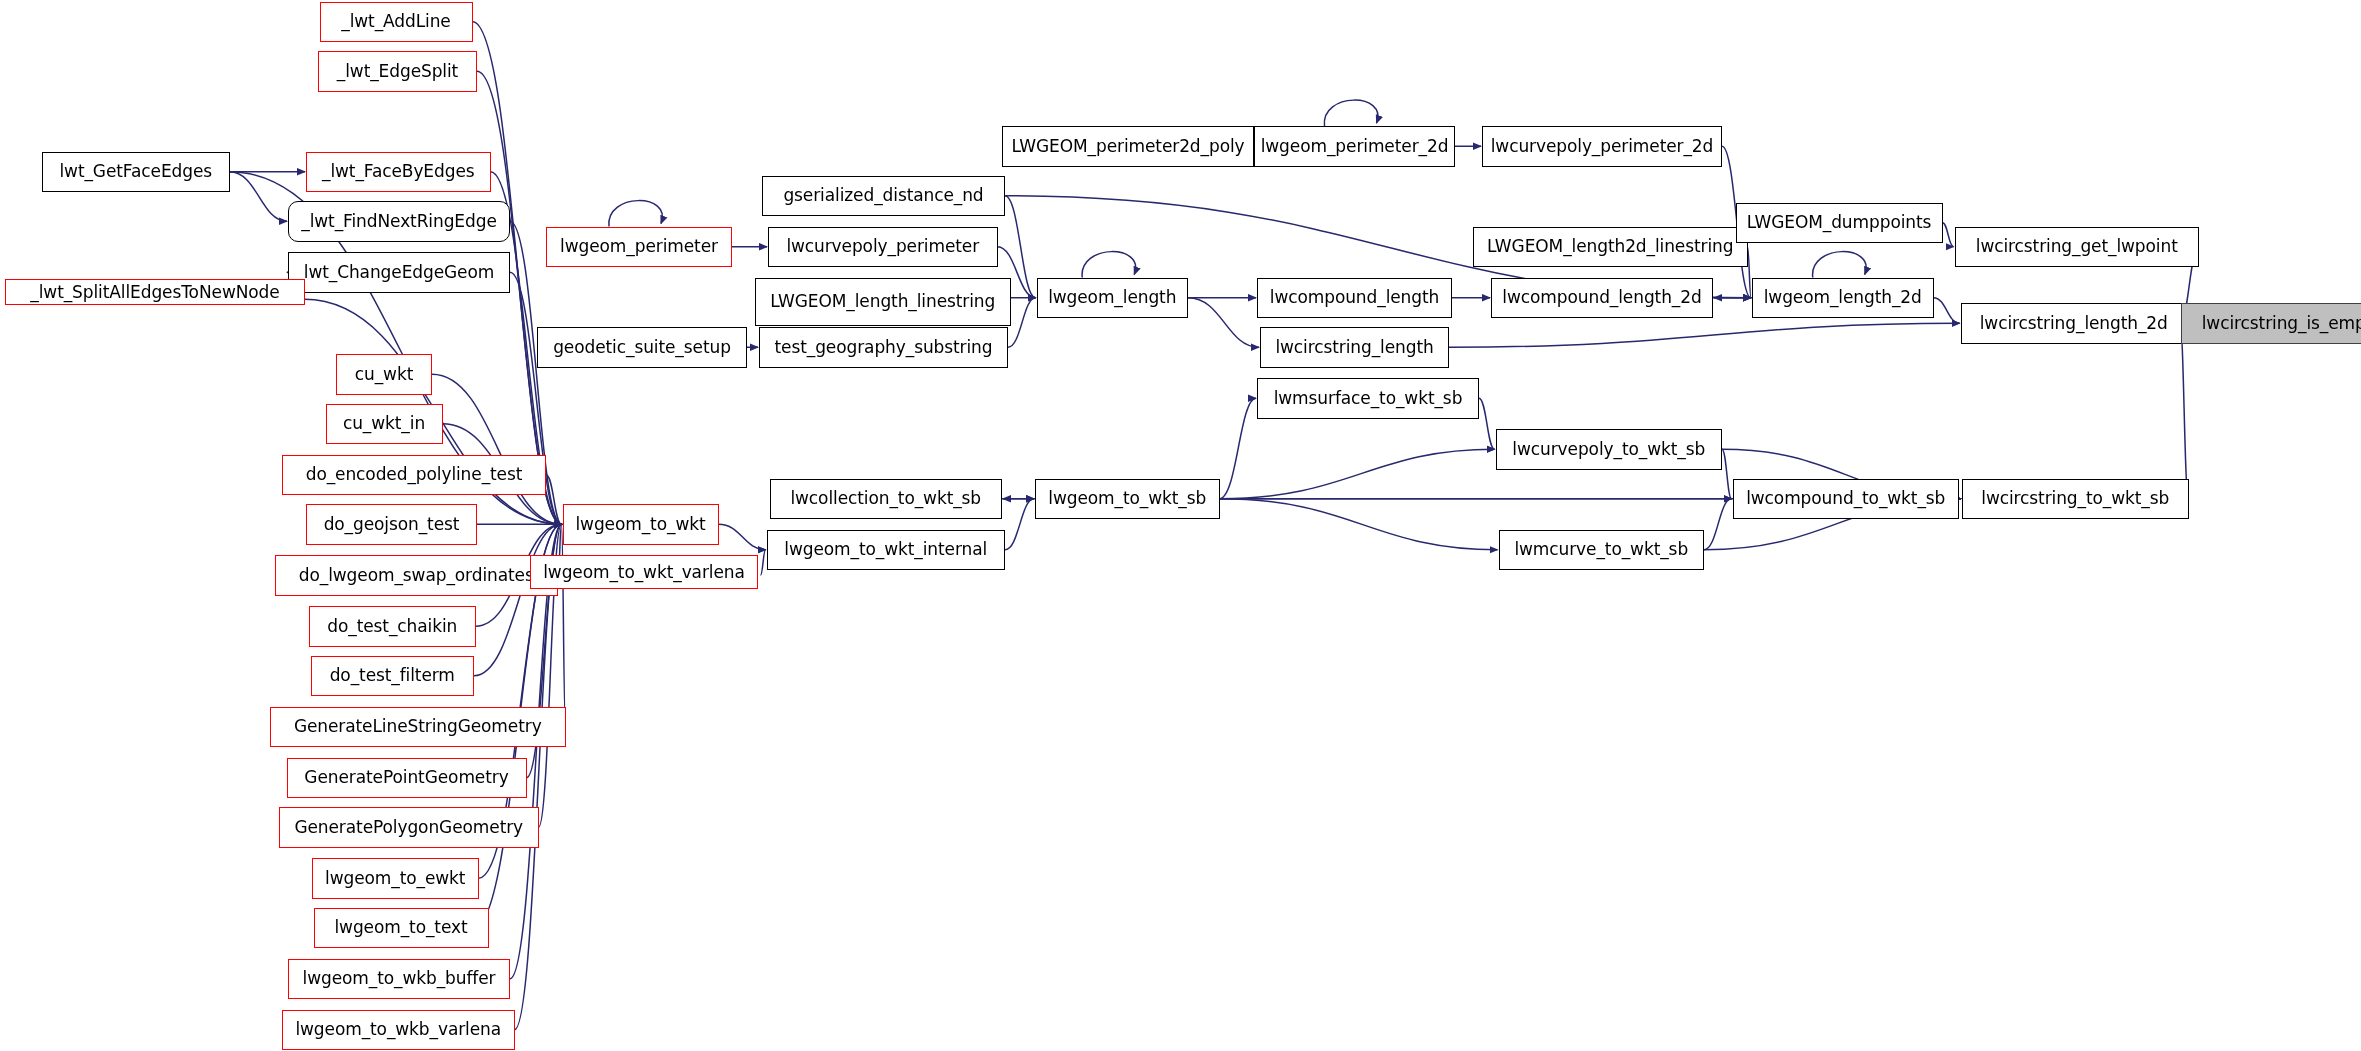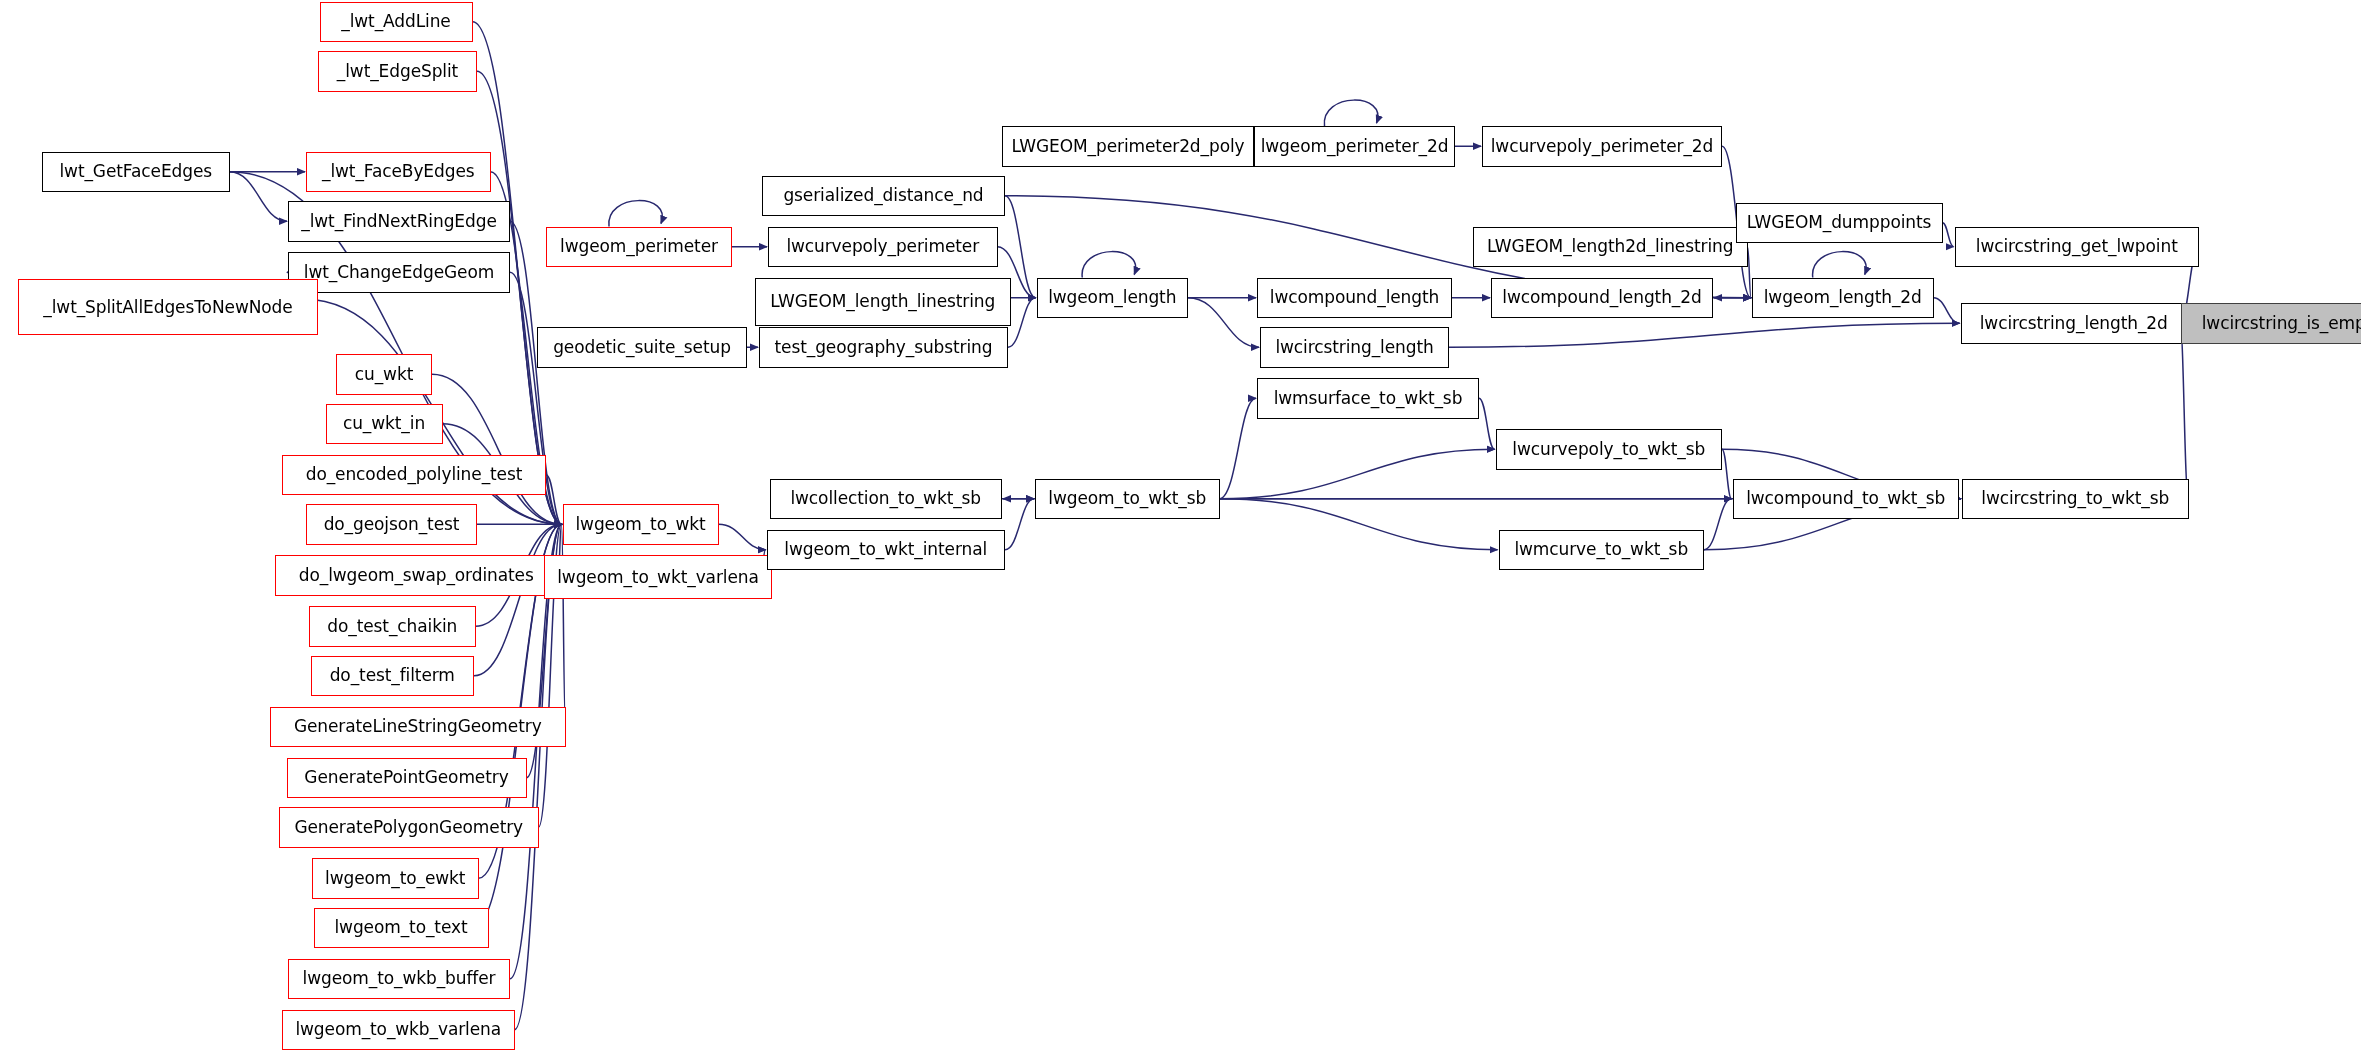--- a/index.html
+++ b/index.html
@@ -108,27 +108,27 @@
       </div>
       <div class="node red" style="left: 318px; top: 51px; width: 159px; height: 40.5px;">
         <span>_lwt_EdgeSplit</span>
       </div>
       <div class="node" style="left: 42px; top: 151.5px; width: 187.5px; height: 40.5px;">
         <span>lwt_GetFaceEdges</span>
       </div>
       <div class="node red" style="left: 306px; top: 151.5px; width: 184.5px; height: 40.5px;">
         <span>_lwt_FaceByEdges</span>
       </div>
-      <div class="node" style="left: 288px; top: 201px; width: 222px; height: 40.5px;">
+      <div class="node" style="left: 288px; top: 201px; width: 222px; height: 40.5px; border-radius: 10px;">
         <span>_lwt_FindNextRingEdge</span>
       </div>
       <div class="node" style="left: 288px; top: 252px; width: 222px; height: 40.5px;">
         <span>lwt_ChangeEdgeGeom</span>
       </div>
-      <div class="node red" style="left: 18px; top: 279px; width: 300px; height: 56px;">
+      <div class="node red" style="left: 5px; top: 279px; width: 300px; height: 26px;">
         <span>_lwt_SplitAllEdgesToNewNode</span>
       </div>
       <div class="node red" style="left: 546px; top: 226.5px; width: 186px; height: 40.5px;">
         <span>lwgeom_perimeter</span>
       </div>
       <div class="node red" style="left: 336px; top: 354px; width: 96px; height: 40.5px;">
         <span>cu_wkt</span>
       </div>
       <div class="node" style="left: 537px; top: 327px; width: 210px; height: 40.5px;">
         <span>geodetic_suite_setup</span>
@@ -168,21 +168,21 @@
       </div>
       <div class="node red" style="left: 288px; top: 958.5px; width: 222px; height: 40.5px;">
         <span>lwgeom_to_wkb_buffer</span>
       </div>
       <div class="node red" style="left: 282px; top: 1009.5px; width: 232.5px; height: 40.5px;">
         <span>lwgeom_to_wkb_varlena</span>
       </div>
       <div class="node red" style="left: 562.5px; top: 504px; width: 156px; height: 40.5px;">
         <span>lwgeom_to_wkt</span>
       </div>
-      <div class="node red" style="left: 544px; top: 555px; width: 228px; height: 44px; align-items: center;">
+      <div class="node red" style="left: 530px; top: 555px; width: 228px; height: 34px; align-items: center;">
         <span>lwgeom_to_wkt_varlena</span>
       </div>
       <div class="node" style="left: 762px; top: 175.5px; width: 243px; height: 40.5px;">
         <span>gserialized_distance_nd</span>
       </div>
       <div class="node" style="left: 768px; top: 226.5px; width: 229.5px; height: 40.5px;">
         <span>lwcurvepoly_perimeter</span>
       </div>
       <div class="node" style="left: 754.5px; top: 277.5px; width: 256.5px; height: 48px;">
         <span>LWGEOM_length_linestring</span>

